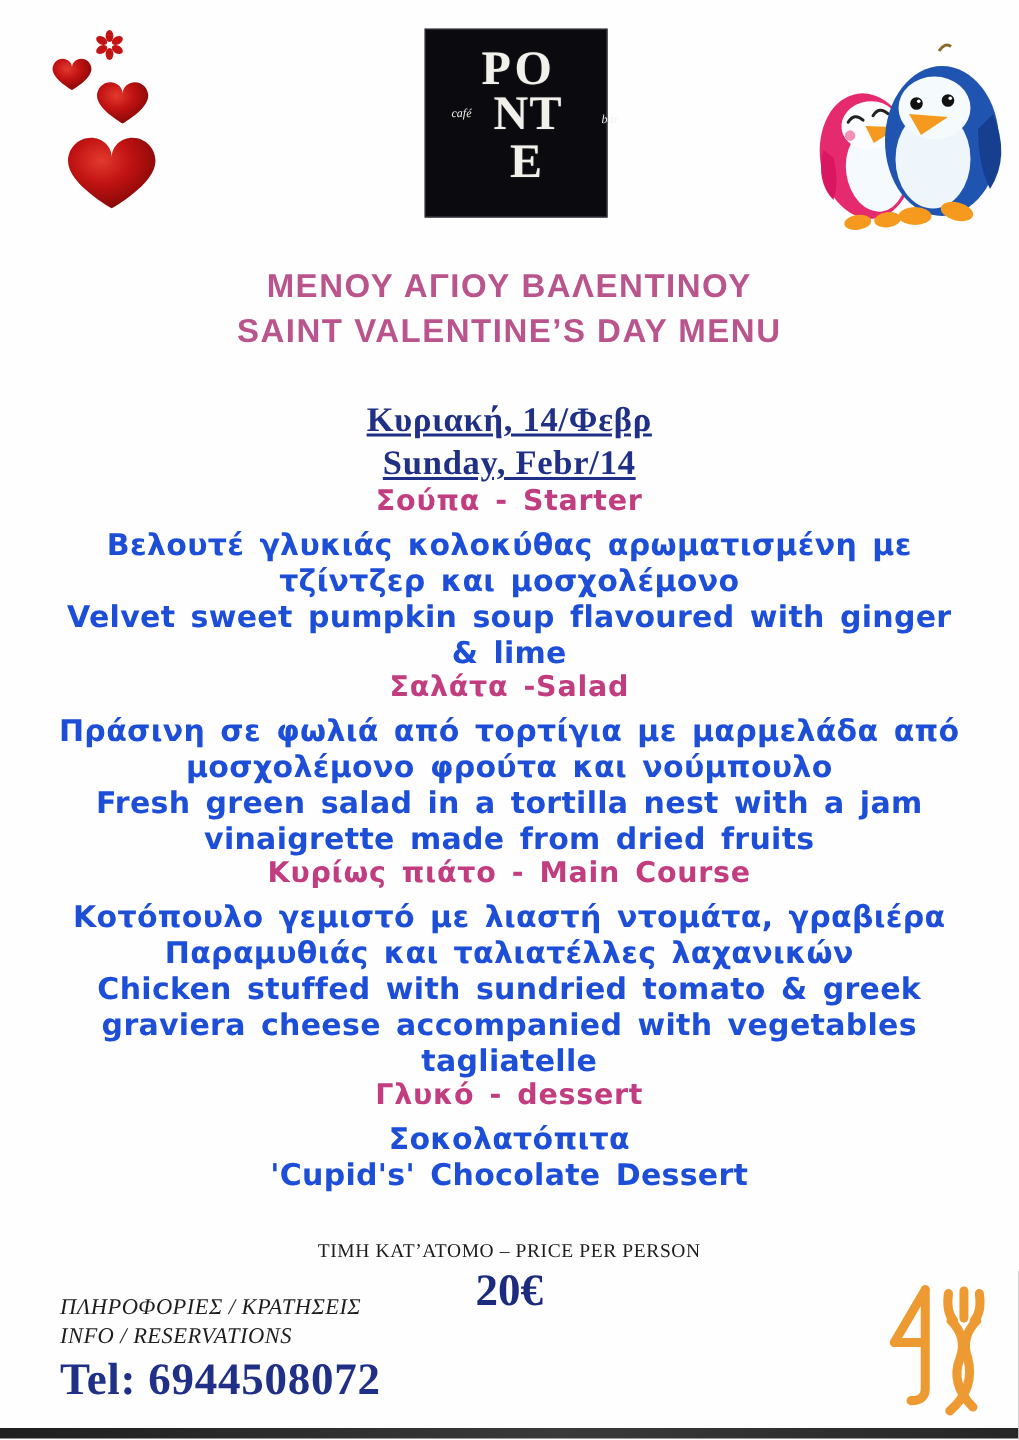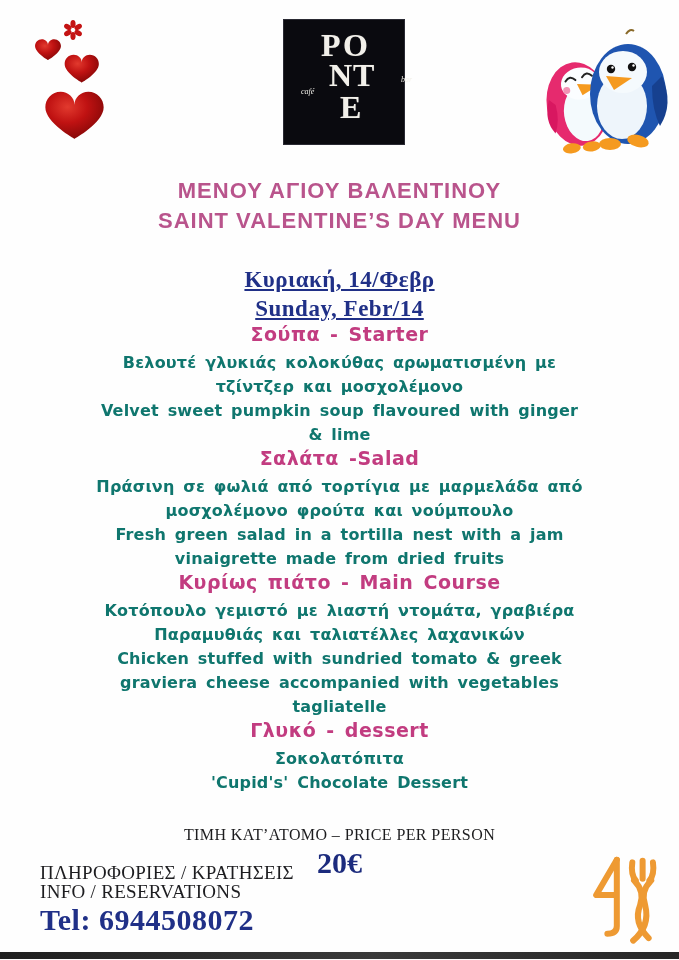--- a/index.html
+++ b/index.html
@@ -16,21 +16,21 @@
     background:#0a0a0f; box-shadow:0 0 0 1px #2a2a33 inset;
   }
   .ponte-logo span { position:absolute; color:#f2f0ea; font-family:"Liberation Serif", serif; }
   .ponte-letter { font-size:32px; font-weight:bold; letter-spacing:0; text-shadow:0 0 1px #555; }
   .ponte-p { left:38px; top:8px; }
   .ponte-o { left:60px; top:8px; }
   .ponte-n { left:46px; top:38px; }
   .ponte-t { left:70px; top:38px; }
   .ponte-e { left:57px; top:70px; }
   .ponte-small { font-size:8px; font-style:italic; color:#cfccc2; }
-  .ponte-cafe { left:18px; top:68px; }
+  .ponte-cafe { left:18px; top:52px; }
   .ponte-bar { left:94px; top:56px;padding-left:24px; }
   .penguins-art { position:absolute; left:538px; top:26px; width:140px; height:134px; }
 
   
   .content { position:relative; padding-top:176px; text-align:center; }
 
   .menu-title {
     font-family:Liberation Sans, sans-serif; font-weight:bold;
     font-size:22px; line-height:30px; color:#b9548c; letter-spacing:1px;
   }
@@ -38,40 +38,40 @@
     margin-top:29px; font-family:"Liberation Serif", serif; font-weight:bold;
     font-size:23px; line-height:29px; color:#203087; letter-spacing:0.5px;text-decoration:underline;
   }
 
   .course { }
   .course-heading {
     font-size:19px; font-weight:bold; color:#c23c80;
     letter-spacing:0.5px; word-spacing:3px; margin-bottom:6px;
   }
   .course-lines .line {
-    font-size:16px; line-height:24px; color:#0f766e;
+    font-size:20px; line-height:24px; color:#1d4ed8;
     font-weight:600; letter-spacing:0.2px; word-spacing:3px;
   }
 
   .price-block { margin-top:31px; }
   .price-label {
-    font-family:"Liberation Serif", serif; font-size:16px; color:#1c1c1e;
+    font-family:"Liberation Serif", serif; font-size:13px; color:#1c1c1e;
     letter-spacing:0.4px;
   }
   .price-value {
     margin-top:2px; font-family:"Liberation Serif", serif; font-weight:bold;
     font-size:30px; color:#1c2b7d;
   }
 
   
   .footer-info {
     position:absolute; left:40px; top:863px; text-align:left;
     font-family:"Liberation Serif", serif; color:#1d1d20;
   }
-  .footer-info .info-line { font-size:19px; line-height:19px; letter-spacing:0.3px; }
+  .footer-info .info-line { font-size:15px; line-height:19px; letter-spacing:0.3px;font-style:italic; }
   .footer-tel {
     margin-top:2px; font-size:30px; font-weight:bold; color:#203087; letter-spacing:0.5px;
   }
   .brand-mark { position:absolute; left:585px; top:851px; width:86px; height:101px; }
 
   .bottom-bar {
     position:absolute; left:0; right:0; bottom:1px; height:7px;
     background:linear-gradient(to right, #1f1f1f, #3a3a3a 55%, #262626);
   }
 </style>

